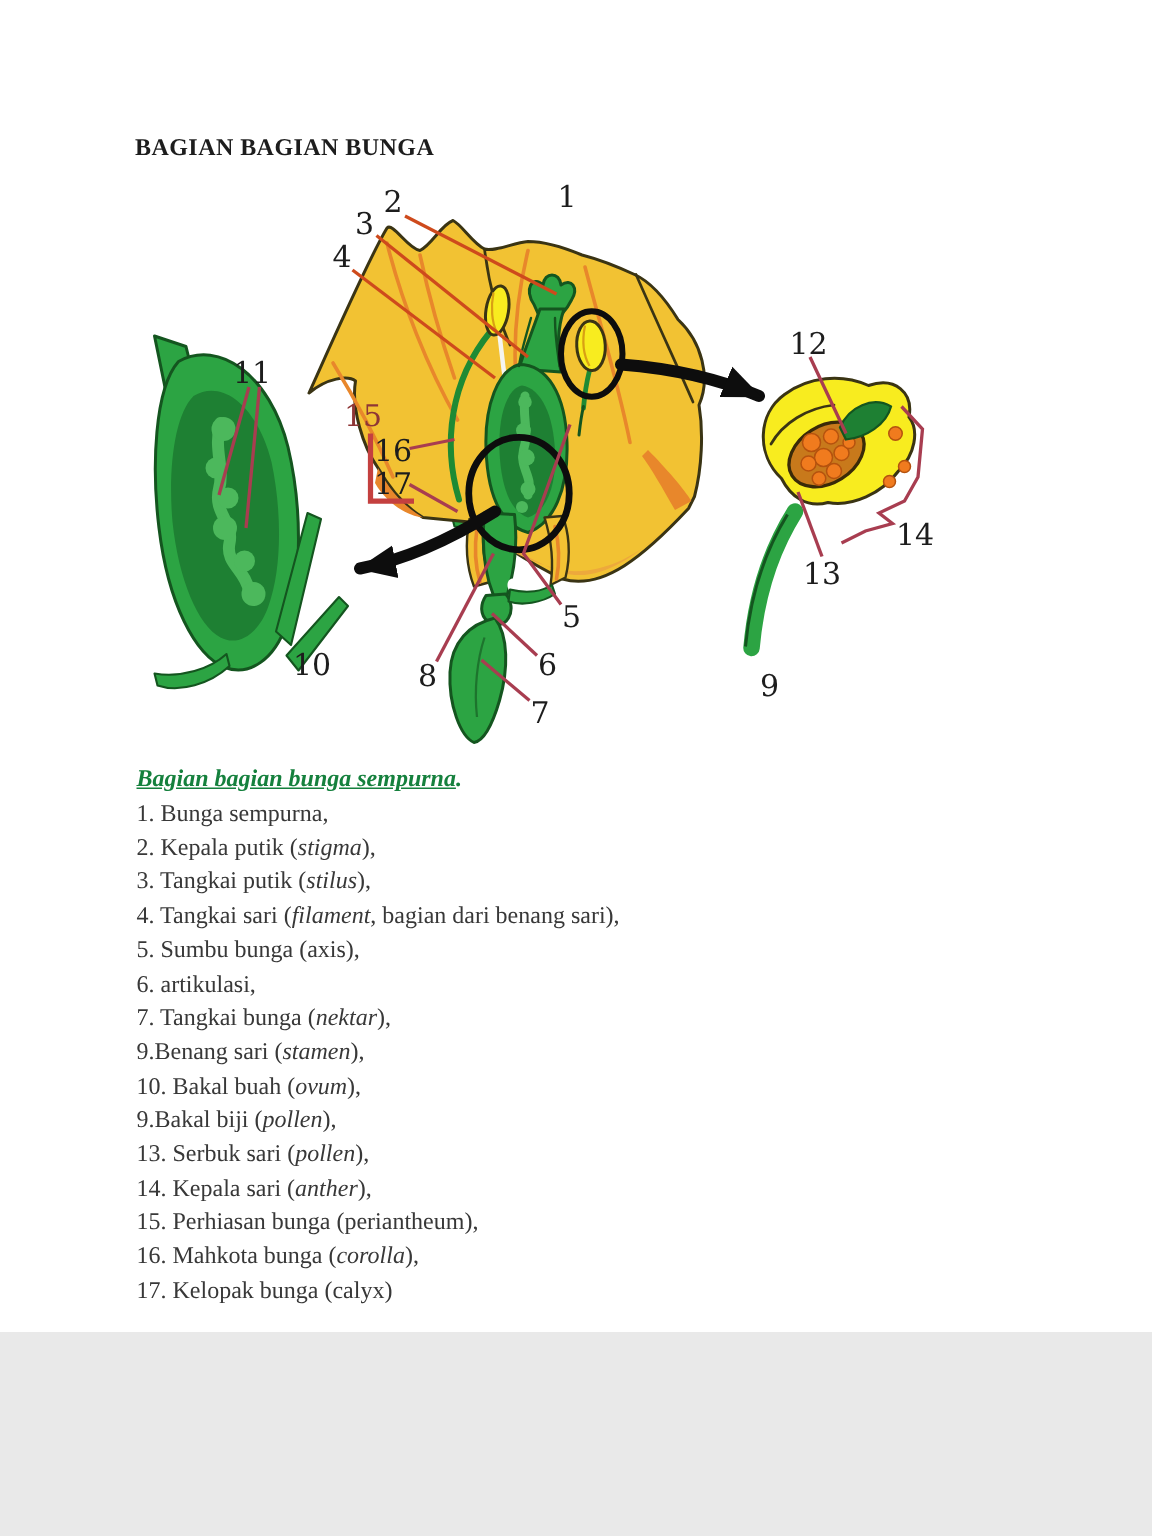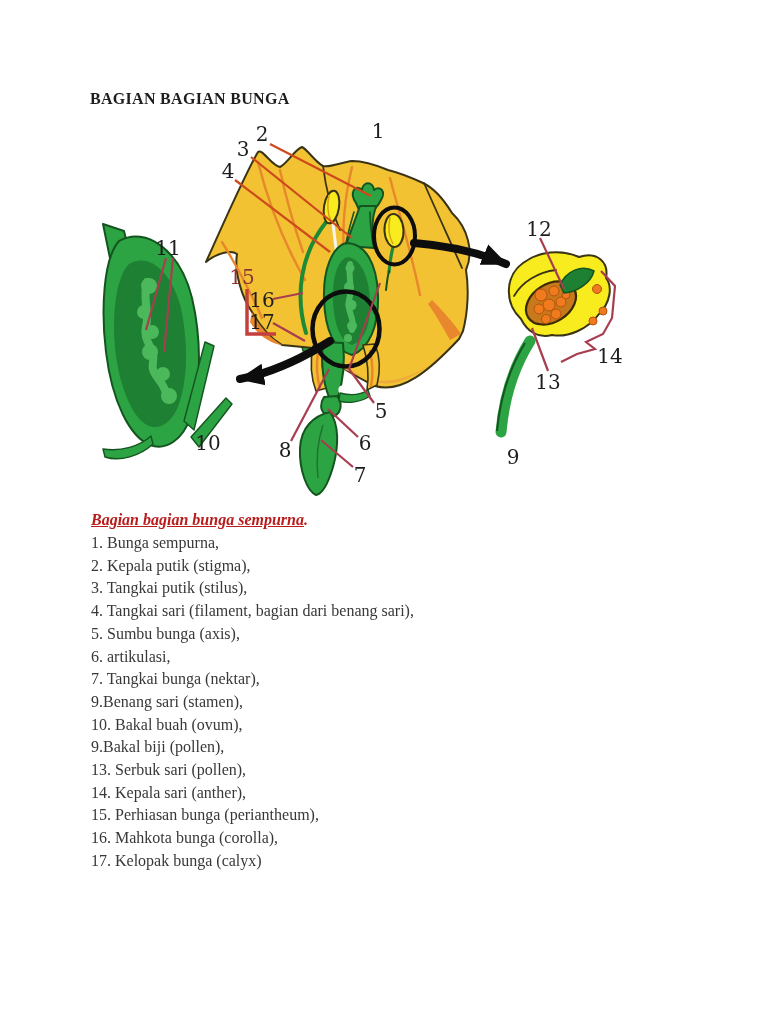--- a/index.html
+++ b/index.html
@@ -1,38 +1,38 @@
 <!DOCTYPE html>
 <html style="--c-petal: #F2C233; --c-petal-shade: #EDA93C; --c-petal-deep: #E8872B; --c-outline: #3A3414; --c-green: #2CA443; --c-green-dark: #1E8033; --c-green-light: #4CB85C; --c-green-stroke: #14551F; --c-anther: #F8EC1F; --c-pollen: #F07B1E; --c-pollen-stroke: #B5520E; --c-theca: #C8791B; --c-theca-stroke: #3A2A08; --c-arrow: #0D0D0D; --c-label: #1D1D1D; --c-label-maroon: #8E3636; --c-leader: #A83D50; --c-leader-orange: #CE4A1C; --c-bracket: #C4403F;"><head>
 <meta charset="utf-8">
 <title>BAGIAN BAGIAN BUNGA</title>
 <style>
   html,body{margin:0;padding:0;background:#e9e9e9;}
   .page{
-    position:relative;width:768px;height:1024px;margin:0 auto;
+    position:relative;width:768px;height:888px;margin:0 auto;
     background:#ffffff;overflow:hidden;
     font-family:"Liberation Serif","DejaVu Serif",serif;
   }
   .doc-title{
     position:absolute;left:90px;top:90px;
     font-size:16px;font-weight:bold;letter-spacing:.3px;color:#1d1d1d;
     white-space:nowrap;
   }
   .section-heading{
     position:absolute;left:91px;top:509px;line-height:22.7px;
-    font-size:16px;color:#b91c1c;white-space:nowrap;
+    font-size:16px;color:#15803d;white-space:nowrap;
   }
   .section-heading .hd{font-weight:bold;font-style:italic;text-decoration:underline;}
   .section-heading .hd-suffix{font-weight:bold;font-style:italic;}
   .parts-list{
     position:absolute;left:91px;top:532px;
     font-size:16px;color:#383838;
   }
   .parts-line{line-height:22.7px;white-space:nowrap;}
-  .it{text-align:right;}
+  .it{font-style:italic;text-align:right;}
   .un{}
   svg.diagram{position:absolute;left:0;top:0;}
 
   
   .petal{fill:var(--c-petal);stroke:var(--c-outline);stroke-width:2;stroke-linejoin:round;}
   .petal-thin{fill:var(--c-petal);stroke:var(--c-outline);stroke-width:1.6;stroke-linejoin:round;}
   .petalshade{fill:var(--c-petal-shade);stroke:none;}
   .petaldeep{fill:var(--c-petal-deep);stroke:none;}
   .crease{fill:none;stroke:var(--c-outline);stroke-width:1.8;stroke-linecap:round;}
   .ocrease{fill:none;stroke:var(--c-petal-deep);stroke-width:2.4;stroke-linecap:round;}

